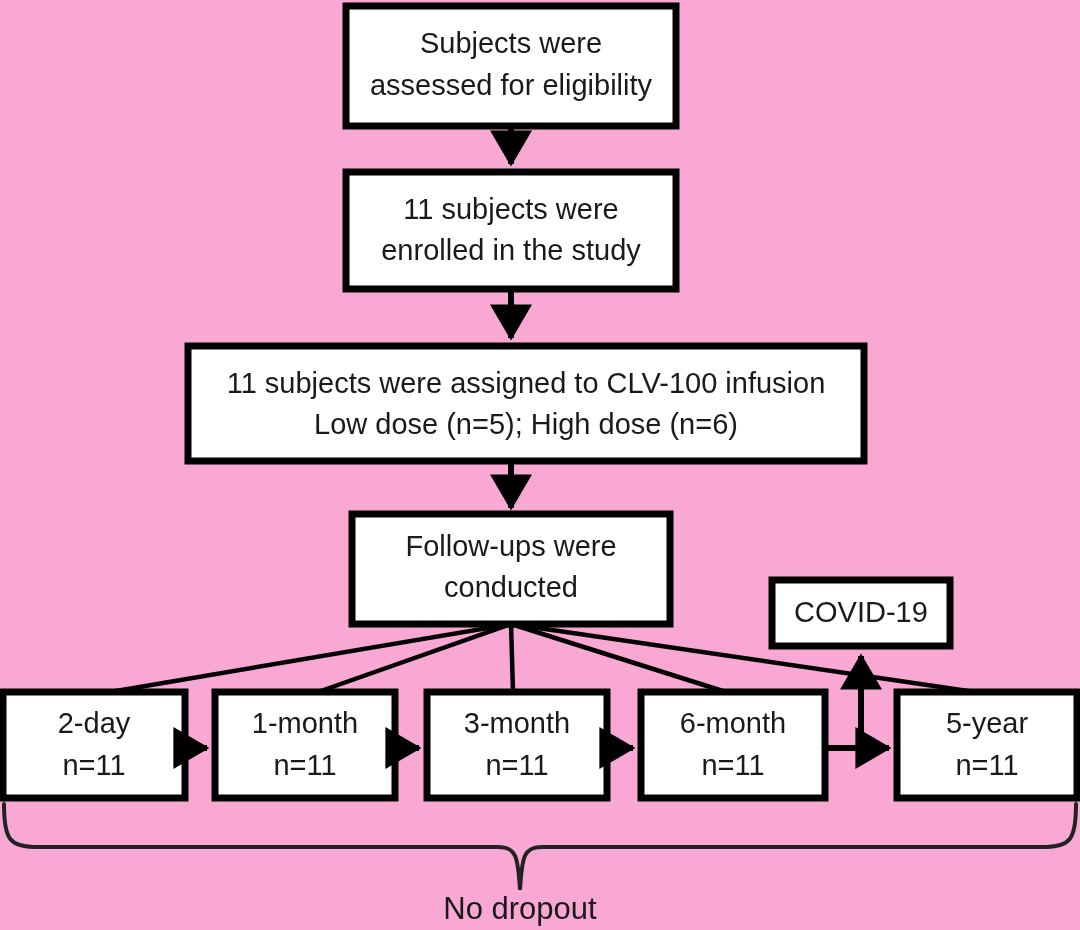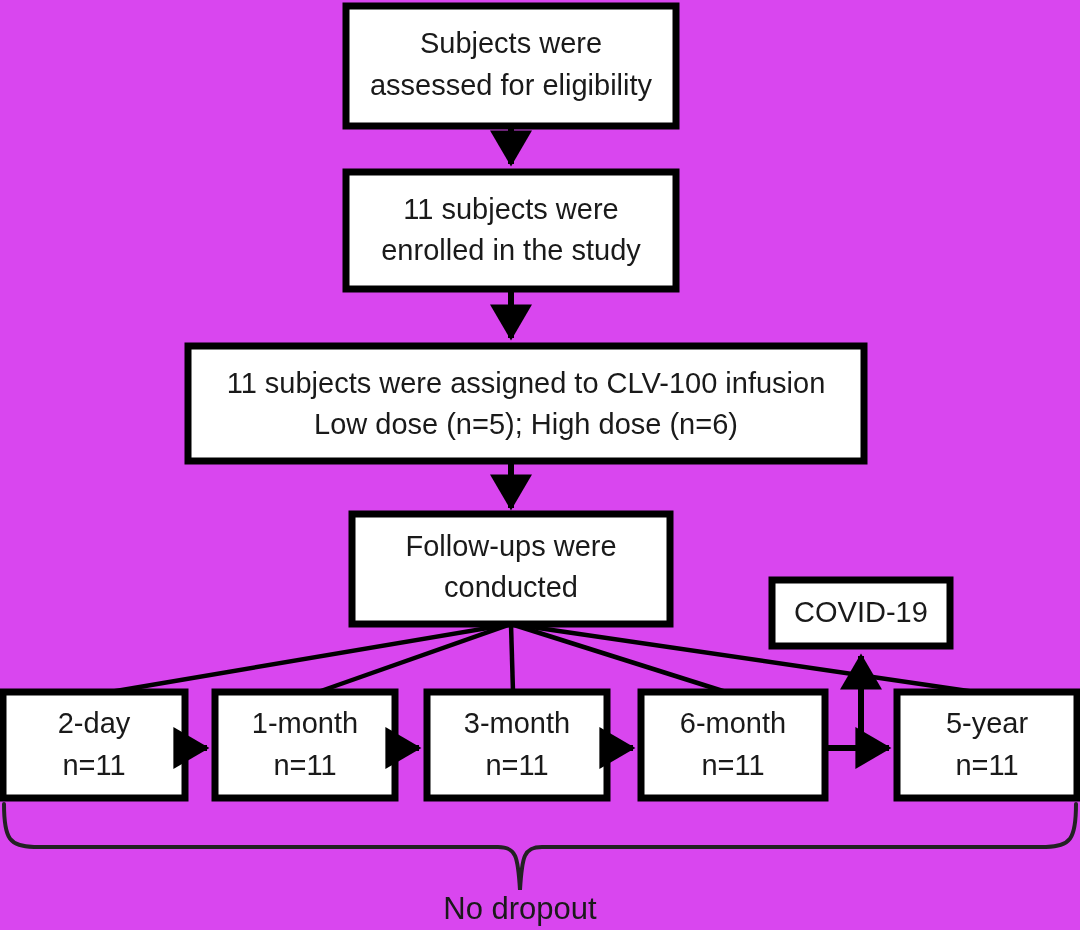--- a/index.html
+++ b/index.html
@@ -8,21 +8,21 @@
     padding: 0;
     background: #ffffff;
   }
   body {
     font-family: "Liberation Sans", sans-serif;
   }
   #diagram-root {
     position: relative;
     width: 1080px;
     height: 930px;
-    background: #d946ef;
+    background: #f9a8d4;
     overflow: hidden;
   }
   svg#flow-svg {
     position: absolute;
     top: 0;
     left: 0;
     width: 1080px;
     height: 930px;
     display: block;
   }

